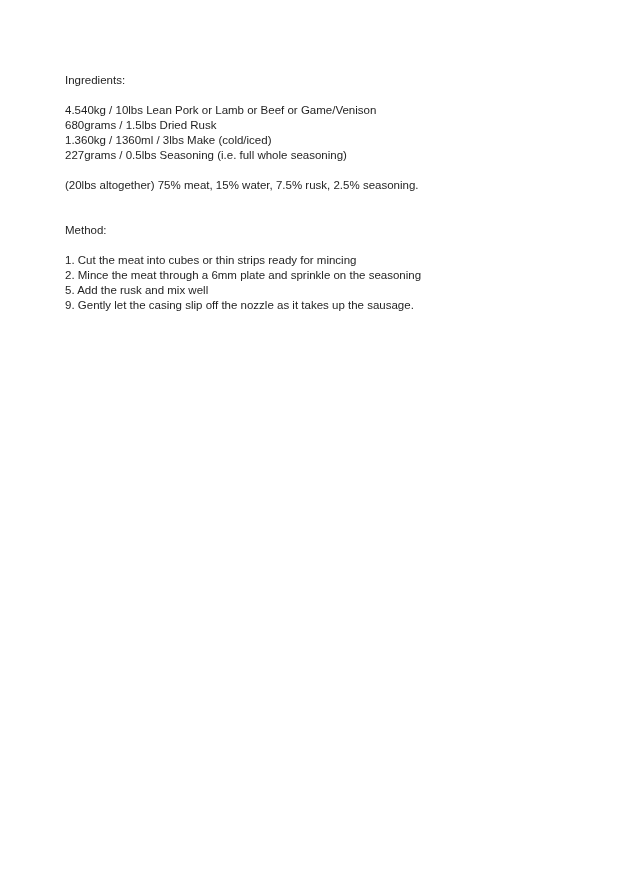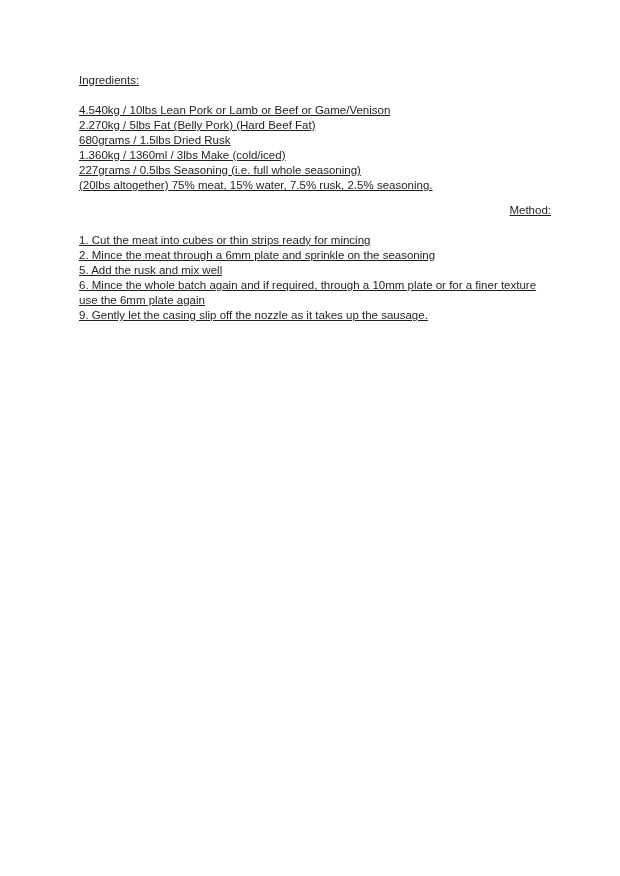--- a/index.html
+++ b/index.html
@@ -11,67 +11,64 @@
   }
   .page {
     position: relative;
     width: 620px;
     height: 876px;
     background: #ffffff;
     overflow: hidden;
   }
   .doc {
     position: absolute;
-    left: 79px;
+    left: 65px;
     top: 73px;
     width: 472px;
     color: #1f1f1f;
     font-size: 11.5px;
     line-height: 15px;
-    text-decoration: underline;
     -webkit-font-smoothing: antialiased;
   }
   .heading {
     margin-bottom: 15px; 
   }
   .ingredients {
+    margin-bottom: 15px;
   }
   .summary {
-    margin-bottom: 10px;
+    margin-bottom: 30px;
   }
   .method-heading {
     margin-bottom: 15px;
-    text-align: right;
   }
   .line, .step {
     white-space: normal;
   }
 </style>
 </head>
 <body>
 
 <div class="page">
   <div class="doc">
 
     <div class="heading">Ingredients:</div>
 
     <div class="ingredients">
       <div class="line">4.540kg / 10lbs Lean Pork or Lamb or Beef or Game/Venison</div>
-      <div class="line">2.270kg / 5lbs Fat (Belly Pork) (Hard Beef Fat)</div>
       <div class="line">680grams / 1.5lbs Dried Rusk</div>
       <div class="line">1.360kg / 1360ml / 3lbs Make (cold/iced)</div>
       <div class="line">227grams / 0.5lbs Seasoning (i.e. full whole seasoning)</div>
     </div>
 
     <div class="summary">(20lbs altogether) 75% meat, 15% water, 7.5% rusk, 2.5% seasoning.</div>
 
     <div class="method-heading">Method:</div>
 
     <div class="steps">
       <div class="step">1. Cut the meat into cubes or thin strips ready for mincing</div>
       <div class="step">2. Mince the meat through a 6mm plate and sprinkle on the seasoning</div>
       <div class="step">5. Add the rusk and mix well</div>
-      <div class="step">6. Mince the whole batch again and if required, through a 10mm plate or for a finer texture use the 6mm plate again</div>
       <div class="step">9. Gently let the casing slip off the nozzle as it takes up the sausage.</div>
     </div>
 
   </div>
 </div>
 
 </body></html>

